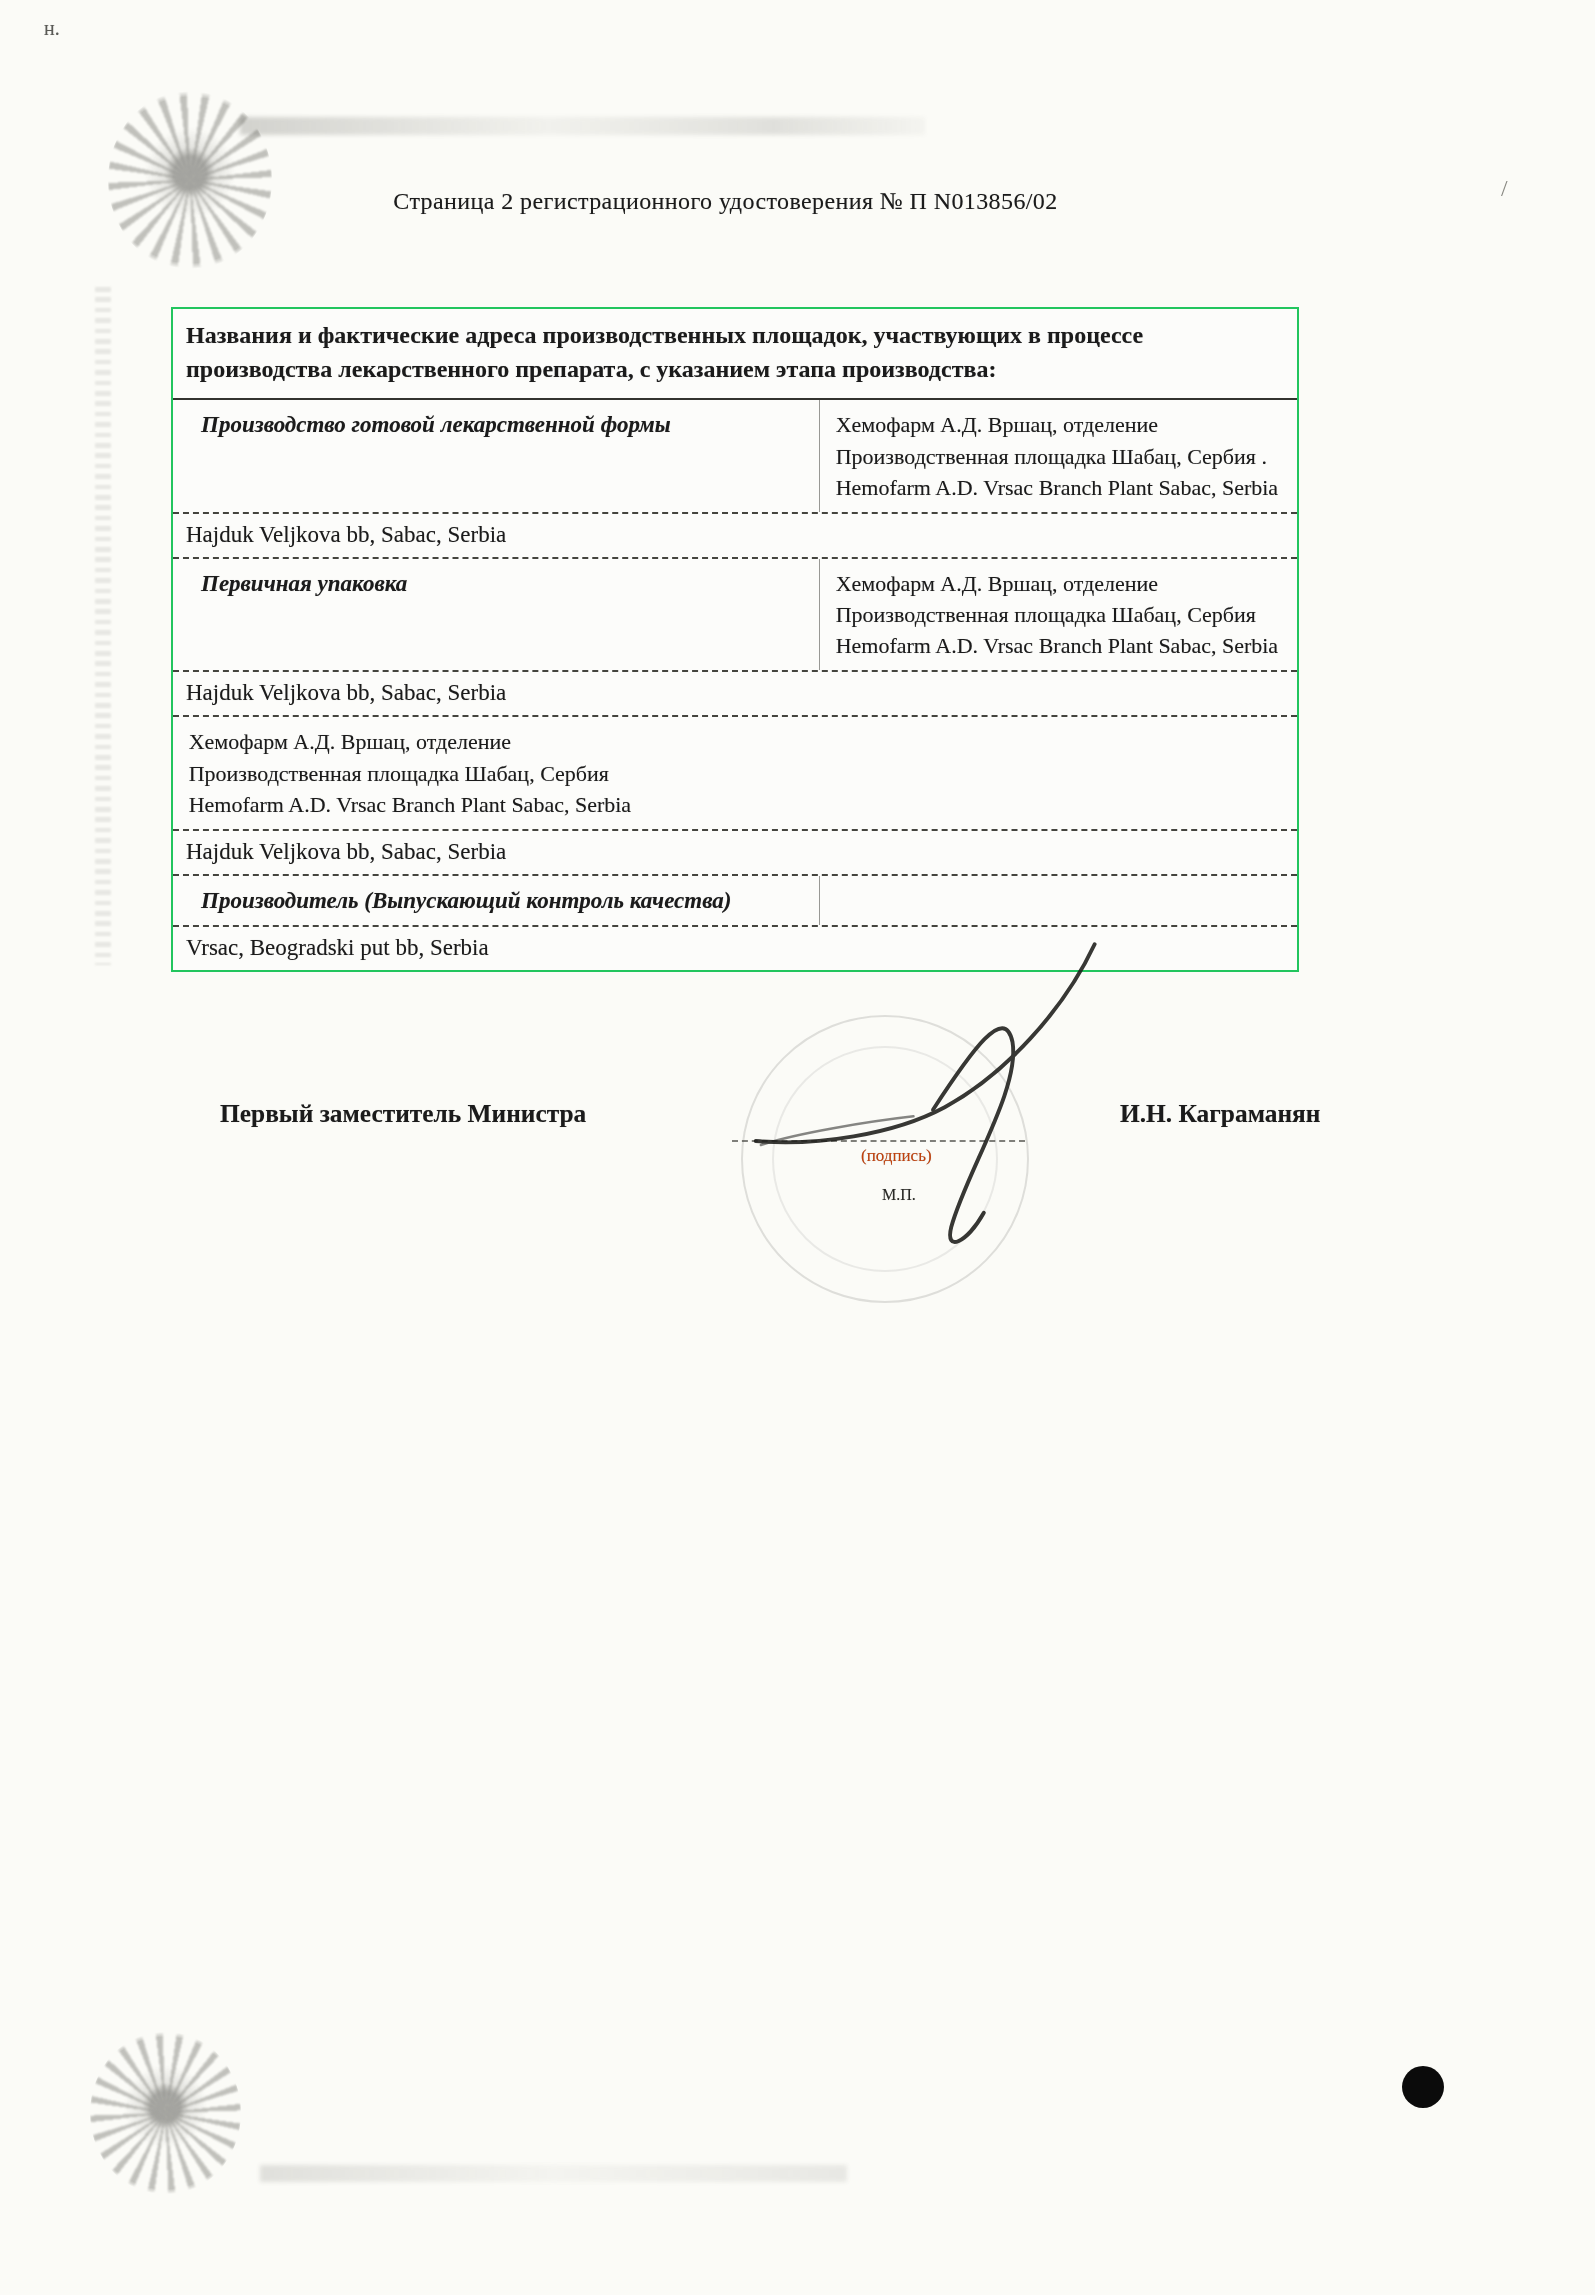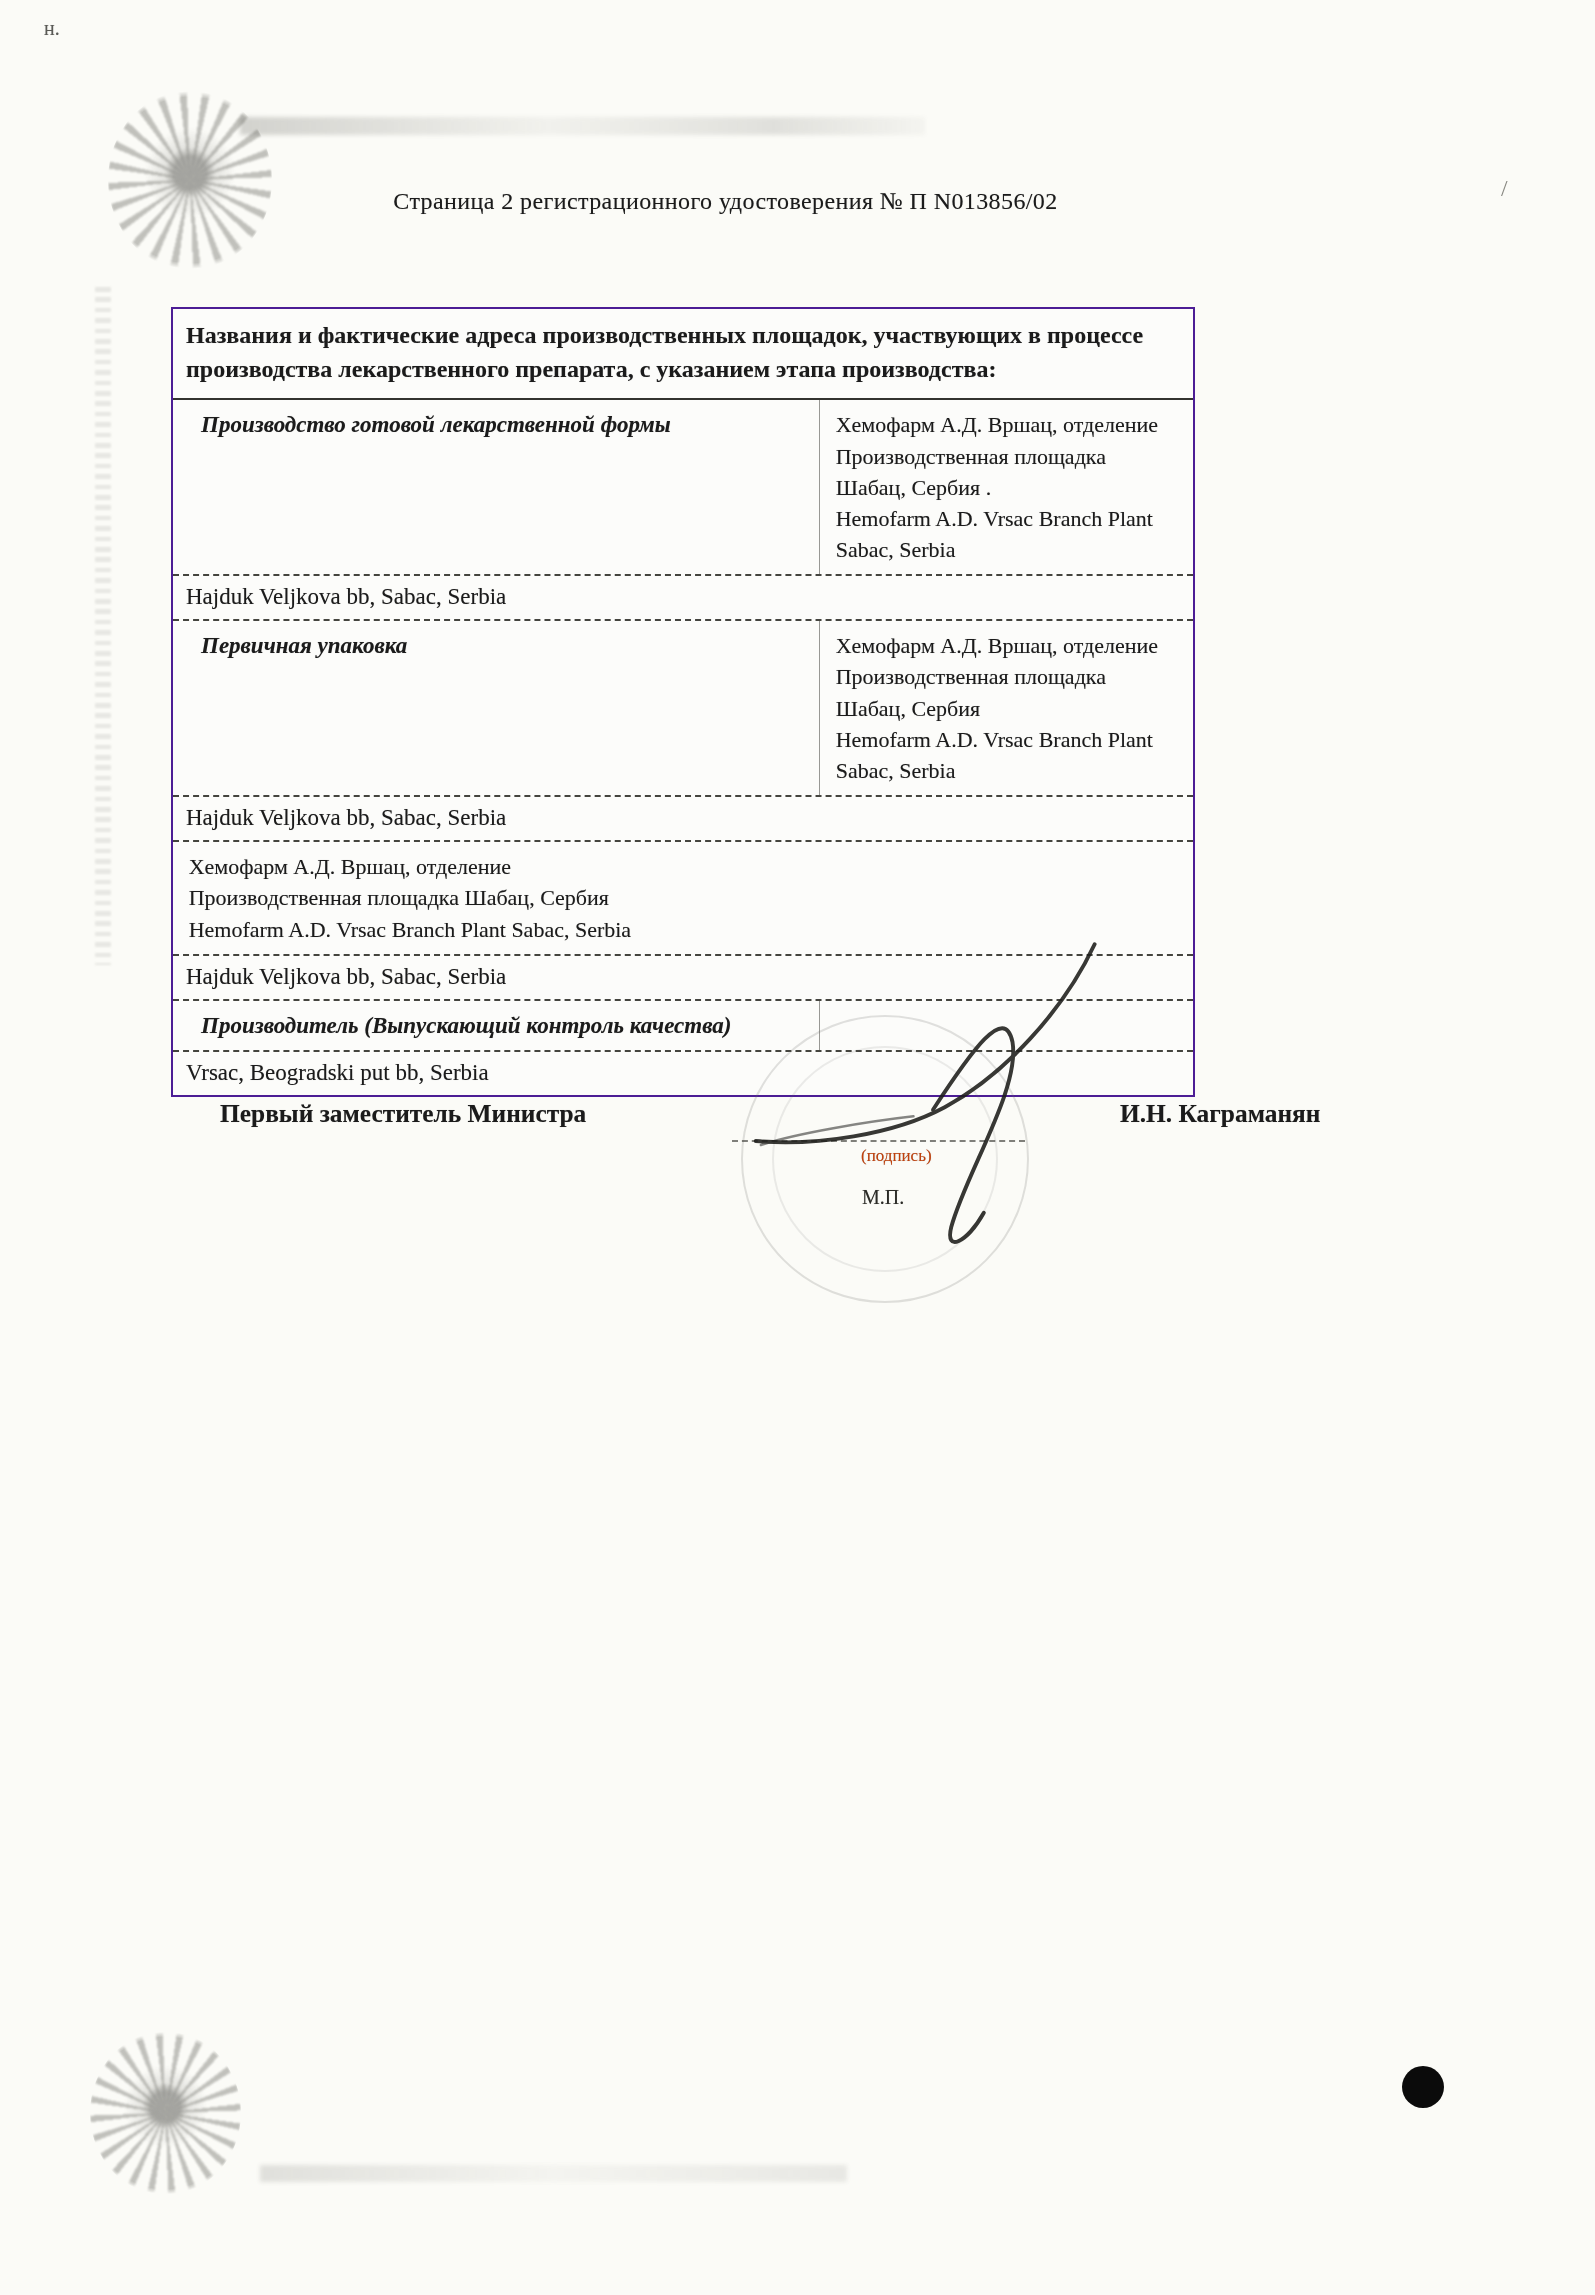--- a/index.html
+++ b/index.html
@@ -12,22 +12,22 @@
   .scan-text{text-shadow:0 0 0.7px rgba(25,25,25,.35);}
 
   
   .page-header{
     position:absolute;top:188px;left:0;width:1595px;text-align:center;
     font-size:24px;letter-spacing:0.4px;transform:translateX(-72px);
   }
 
   
   .reg-table{
-    position:absolute;left:171px;top:307px;width:1024px;
-    border:2px solid #4c1d95;box-sizing:border-box;background:rgba(255,255,255,.35);
+    position:absolute;left:171px;top:307px;width:1128px;
+    border:2px solid #22c55e;box-sizing:border-box;background:rgba(255,255,255,.35);
   }
   .title-cell{
     padding:10.4px 13px 11.7px;font-weight:bold;font-size:24px;line-height:1.40;
     border-bottom:2px solid #33332f;
   }
   .stage-row{display:flex;border-bottom:2px dashed #44443e;}
   .stage-cell{
     flex:0 0 590px;padding:9px 28px;box-sizing:content-box;
     font-weight:bold;font-style:italic;font-size:23px;line-height:1.35;
     border-right:1.3px solid rgba(70,70,64,.55);
@@ -38,21 +38,21 @@
   .address-row{
     padding:7.8px 13px 9px;font-size:23px;border-bottom:2px dashed #44443e;
   }
   .address-row.last{border-bottom:none;}
 
   
   .sign-role{position:absolute;left:220px;top:1099px;font-size:25.4px;font-weight:bold;}
   .sign-name{position:absolute;left:1120px;top:1099px;font-size:25.4px;font-weight:bold;}
   .sign-line{position:absolute;left:732px;top:1140px;width:293px;border-top:2px dashed rgba(60,60,55,.65);}
   .sign-caption{position:absolute;left:845px;top:1146px;font-size:17px;color:#c2410c;margin-left:16px;}
-  .seal-mp{position:absolute;left:862px;top:1186px;font-size:20px;color:#2a2a26;}
+  .seal-mp{position:absolute;left:882px;top:1186px;font-size:16px;color:#2a2a26;}
   .stamp-circle{
     position:absolute;left:741px;top:1015px;width:284px;height:284px;border-radius:50%;
     border:2.6px solid rgba(110,110,104,.20);
   }
   .stamp-circle.inner{left:772px;top:1046px;width:222px;height:222px;border-color:rgba(110,110,104,.12);}
   .sign-svg{position:absolute;left:698px;top:926px;}
 
   
   .emblem{
     position:absolute;border-radius:50%;opacity:.55;filter:blur(1px);

